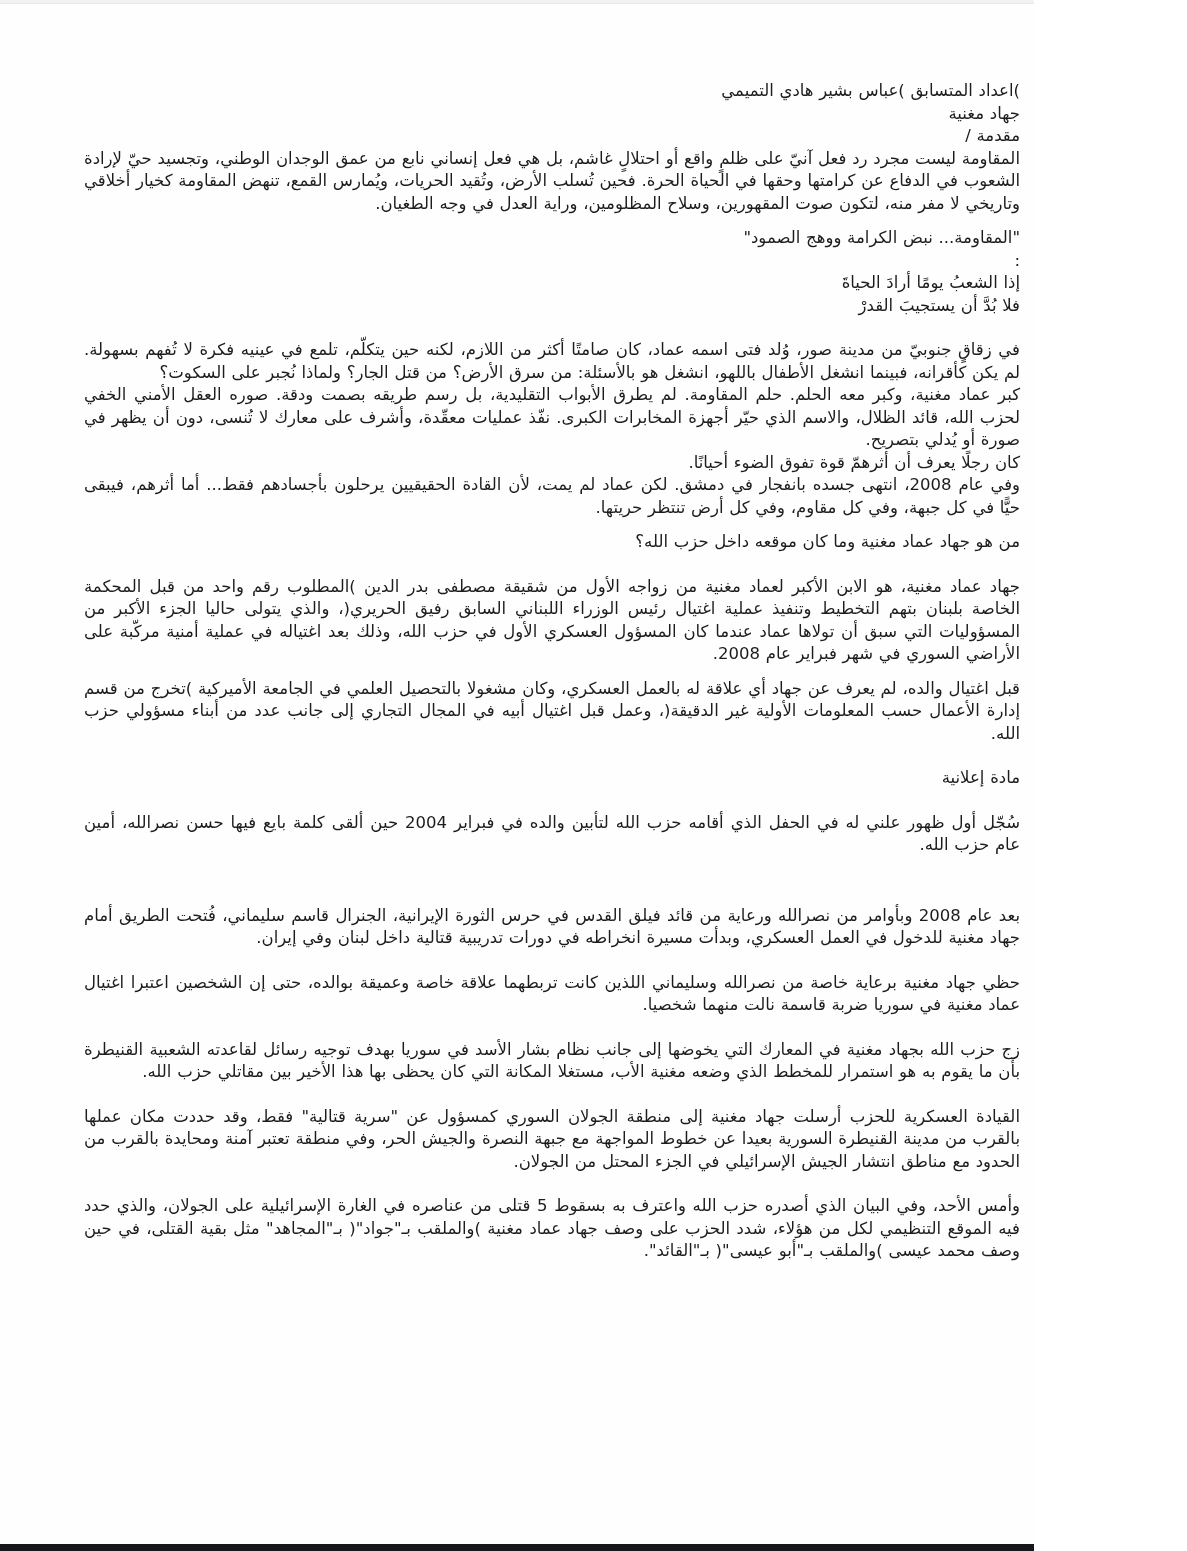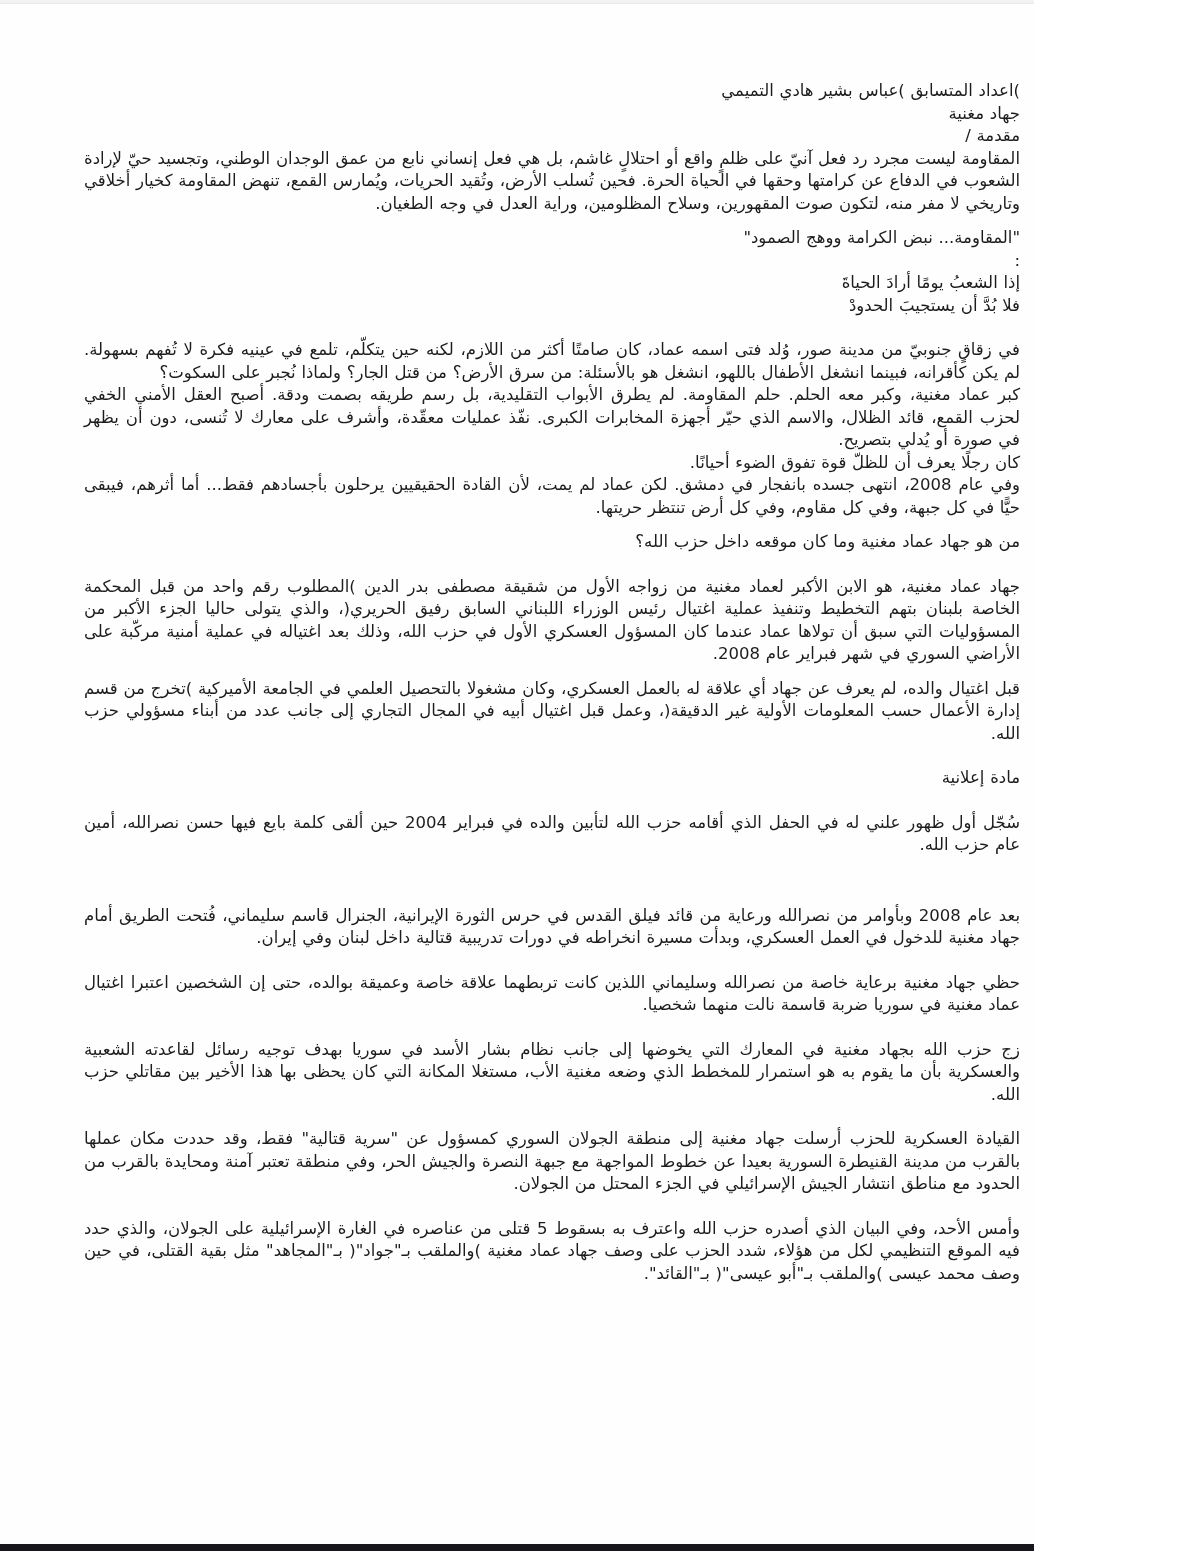--- a/index.html
+++ b/index.html
@@ -46,30 +46,30 @@
 <div class="page">
   <div class="top-divider"></div>
   <div class="content">
     <p class="g0">)اعداد المتسابق )عباس بشير هادي التميمي</p>
     <p class="g0">جهاد مغنية</p>
     <p class="g0">مقدمة /</p>
     <p class="g0">المقاومة ليست مجرد رد فعل آنيّ على ظلمٍ واقع أو احتلالٍ غاشم، بل هي فعل إنساني نابع من عمق الوجدان الوطني، وتجسيد حيّ لإرادة الشعوب في الدفاع عن كرامتها وحقها في الحياة الحرة. فحين تُسلب الأرض، وتُقيد الحريات، ويُمارس القمع، تنهض المقاومة كخيار أخلاقي وتاريخي لا مفر منه، لتكون صوت المقهورين، وسلاح المظلومين، وراية العدل في وجه الطغيان.</p>
     <p class="gs">"المقاومة... نبض الكرامة ووهج الصمود"</p>
     <p class="g0">:</p>
     <p class="g0">إذا الشعبُ يومًا أرادَ الحياةَ</p>
-    <p class="g0">فلا بُدَّ أن يستجيبَ الحدودْ</p>
+    <p class="g0">فلا بُدَّ أن يستجيبَ القدرْ</p>
     <p class="g1">في زقاقٍ جنوبيّ من مدينة صور، وُلد فتى اسمه عماد، كان صامتًا أكثر من اللازم، لكنه حين يتكلّم، تلمع في عينيه فكرة لا تُفهم بسهولة. لم يكن كأقرانه، فبينما انشغل الأطفال باللهو، انشغل هو بالأسئلة: من سرق الأرض؟ من قتل الجار؟ ولماذا نُجبر على السكوت؟</p>
-    <p class="g0">كبر عماد مغنية، وكبر معه الحلم. حلم المقاومة. لم يطرق الأبواب التقليدية، بل رسم طريقه بصمت ودقة. أصبح العقل الأمني الخفي لحزب القمع، قائد الظلال، والاسم الذي حيّر أجهزة المخابرات الكبرى. نفّذ عمليات معقّدة، وأشرف على معارك لا تُنسى، دون أن يظهر في صورة أو يُدلي بتصريح.</p>
-    <p class="g0">كان رجلًا يعرف أن للظلّ قوة تفوق الضوء أحيانًا.</p>
+    <p class="g0">كبر عماد مغنية، وكبر معه الحلم. حلم المقاومة. لم يطرق الأبواب التقليدية، بل رسم طريقه بصمت ودقة. صوره العقل الأمني الخفي لحزب الله، قائد الظلال، والاسم الذي حيّر أجهزة المخابرات الكبرى. نفّذ عمليات معقّدة، وأشرف على معارك لا تُنسى، دون أن يظهر في صورة أو يُدلي بتصريح.</p>
+    <p class="g0">كان رجلًا يعرف أن أثرهمّ قوة تفوق الضوء أحيانًا.</p>
     <p class="g0">وفي عام 2008، انتهى جسده بانفجار في دمشق. لكن عماد لم يمت، لأن القادة الحقيقيين يرحلون بأجسادهم فقط... أما أثرهم، فيبقى حيًّا في كل جبهة، وفي كل مقاوم، وفي كل أرض تنتظر حريتها.</p>
     <p class="gs">من هو جهاد عماد مغنية وما كان موقعه داخل حزب الله؟</p>
     <p class="g1">جهاد عماد مغنية، هو الابن الأكبر لعماد مغنية من زواجه الأول من شقيقة مصطفى بدر الدين )المطلوب رقم واحد من قبل المحكمة الخاصة بلبنان بتهم التخطيط وتنفيذ عملية اغتيال رئيس الوزراء اللبناني السابق رفيق الحريري(، والذي يتولى حاليا الجزء الأكبر من المسؤوليات التي سبق أن تولاها عماد عندما كان المسؤول العسكري الأول في حزب الله، وذلك بعد اغتياله في عملية أمنية مركّبة على الأراضي السوري في شهر فبراير عام 2008.</p>
     <p class="gs">قبل اغتيال والده، لم يعرف عن جهاد أي علاقة له بالعمل العسكري، وكان مشغولا بالتحصيل العلمي في الجامعة الأميركية )تخرج من قسم إدارة الأعمال حسب المعلومات الأولية غير الدقيقة(، وعمل قبل اغتيال أبيه في المجال التجاري إلى جانب عدد من أبناء مسؤولي حزب الله.</p>
     <p class="g1">مادة إعلانية</p>
     <p class="g1">سُجّل أول ظهور علني له في الحفل الذي أقامه حزب الله لتأبين والده في فبراير 2004 حين ألقى كلمة بايع فيها حسن نصرالله، أمين عام حزب الله.</p>
     <p class="g2">بعد عام 2008 وبأوامر من نصرالله ورعاية من قائد فيلق القدس في حرس الثورة الإيرانية، الجنرال قاسم سليماني، فُتحت الطريق أمام جهاد مغنية للدخول في العمل العسكري، وبدأت مسيرة انخراطه في دورات تدريبية قتالية داخل لبنان وفي إيران.</p>
     <p class="g1">حظي جهاد مغنية برعاية خاصة من نصرالله وسليماني اللذين كانت تربطهما علاقة خاصة وعميقة بوالده، حتى إن الشخصين اعتبرا اغتيال عماد مغنية في سوريا ضربة قاسمة نالت منهما شخصيا.</p>
-    <p class="g1">زج حزب الله بجهاد مغنية في المعارك التي يخوضها إلى جانب نظام بشار الأسد في سوريا بهدف توجيه رسائل لقاعدته الشعبية والعسكرية بأن ما يقوم به هو استمرار للمخطط الذي وضعه مغنية الأب، مستغلا المكانة التي كان يحظى بها هذا الأخير بين مقاتلي حزب الله.</p>
+    <p class="g1">زج حزب الله بجهاد مغنية في المعارك التي يخوضها إلى جانب نظام بشار الأسد في سوريا بهدف توجيه رسائل لقاعدته الشعبية القنيطرة بأن ما يقوم به هو استمرار للمخطط الذي وضعه مغنية الأب، مستغلا المكانة التي كان يحظى بها هذا الأخير بين مقاتلي حزب الله.</p>
     <p class="g1">القيادة العسكرية للحزب أرسلت جهاد مغنية إلى منطقة الجولان السوري كمسؤول عن "سرية قتالية" فقط، وقد حددت مكان عملها بالقرب من مدينة القنيطرة السورية بعيدا عن خطوط المواجهة مع جبهة النصرة والجيش الحر، وفي منطقة تعتبر آمنة ومحايدة بالقرب من الحدود مع مناطق انتشار الجيش الإسرائيلي في الجزء المحتل من الجولان.</p>
     <p class="g1">وأمس الأحد، وفي البيان الذي أصدره حزب الله واعترف به بسقوط 5 قتلى من عناصره في الغارة الإسرائيلية على الجولان، والذي حدد فيه الموقع التنظيمي لكل من هؤلاء، شدد الحزب على وصف جهاد عماد مغنية )والملقب بـ"جواد"( بـ"المجاهد" مثل بقية القتلى، في حين وصف محمد عيسى )والملقب بـ"أبو عيسى"( بـ"القائد".</p>
   </div>
   <div class="bottom-bar"></div>
 </div>
 
 </body></html>

